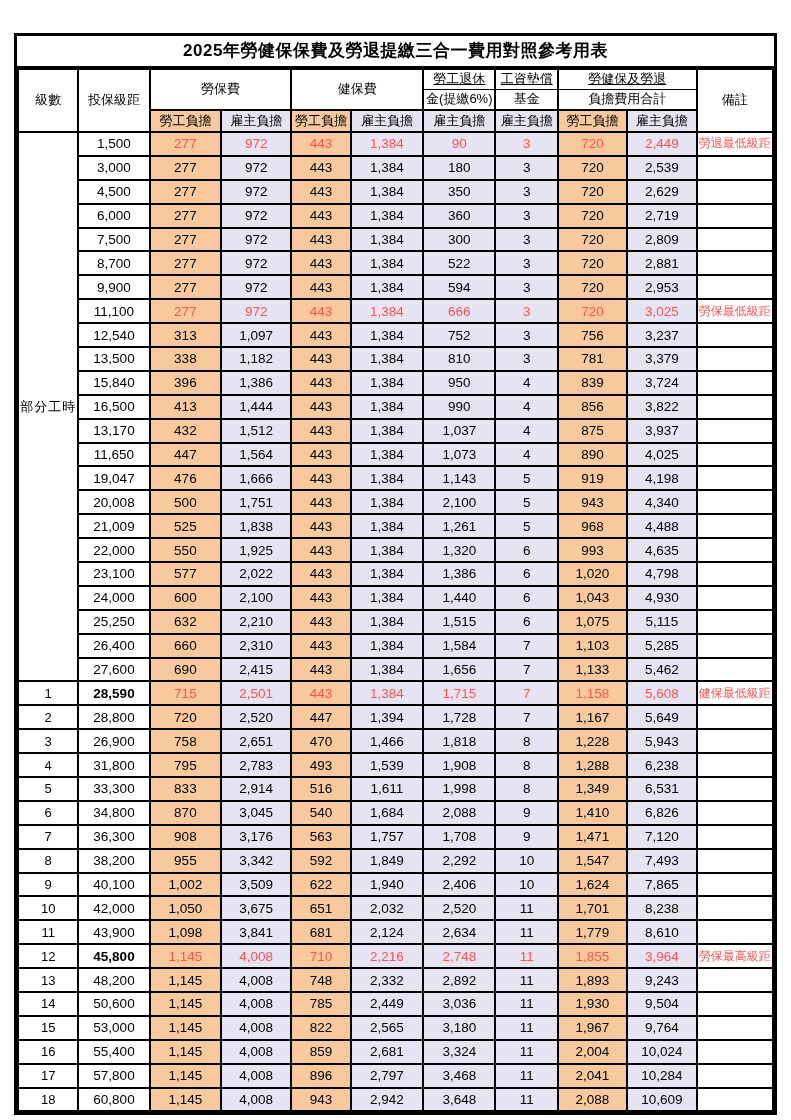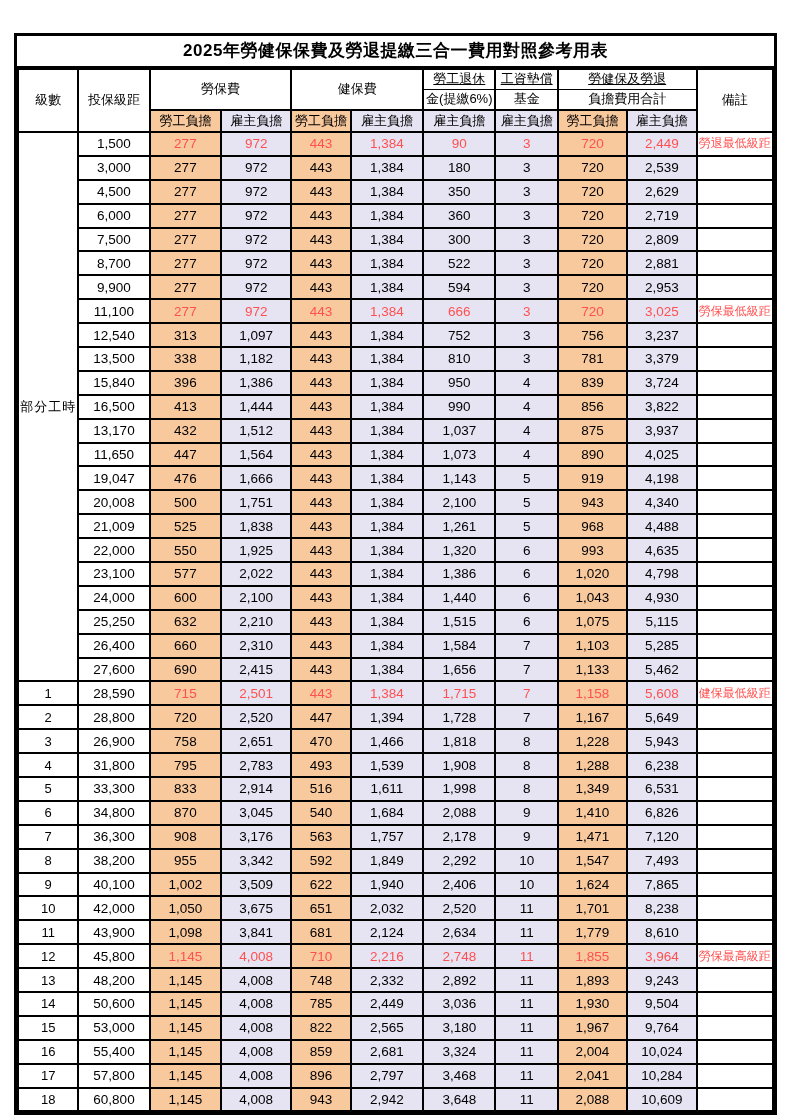--- a/index.html
+++ b/index.html
@@ -13,21 +13,21 @@
   thead th{font-size:13px;font-weight:normal;height:19px;line-height:1.1;background:#fff;}
   thead .subhead{height:20px;margin-left:36px;}
   .bg-self{background:#F9C99E;}
   .bg-emp{background:#E6E4F3;}
   .split-top{border-bottom-width:1px;text-decoration:underline;}
   .split-bottom{border-top-width:1px;margin-left:34px;}
   tbody td{height:21.9px;font-size:13.5px;}
   td.col-level{font-size:13px;}
   td.part-time{font-size:13px;letter-spacing:1px;}
   td.col-salary{font-size:13.5px;margin-left:19px;}
-  td.col-salary.bold{font-weight:normal;}
+  td.col-salary.bold{font-weight:bold;}
   td.col-note{font-size:12px;color:#FF5050;}
   tr.hl td.self,tr.hl td.emp{color:#FF5050;}
 </style>
 </head>
 <body>
 
 <div class="sheet">
   <div class="title-block">
     <div class="title-line">2025年勞健保保費及勞退提繳三合一費用對照參考用表</div>
   </div>
@@ -428,21 +428,21 @@
           <td class="col-num emp bg-emp">6,826</td>
           <td class="col-note"></td>
         </tr>
         <tr>
           <td class="col-level">7</td>
           <td class="col-salary">36,300</td>
           <td class="col-num self bg-self">908</td>
           <td class="col-num emp bg-emp">3,176</td>
           <td class="col-num self bg-self">563</td>
           <td class="col-num emp bg-emp">1,757</td>
-          <td class="col-num emp bg-emp">2,178</td>
+          <td class="col-num emp bg-emp">1,708</td>
           <td class="col-num emp bg-emp">9</td>
           <td class="col-num self bg-self">1,471</td>
           <td class="col-num emp bg-emp">7,120</td>
           <td class="col-note"></td>
         </tr>
         <tr>
           <td class="col-level">8</td>
           <td class="col-salary">38,200</td>
           <td class="col-num self bg-self">955</td>
           <td class="col-num emp bg-emp">3,342</td>

